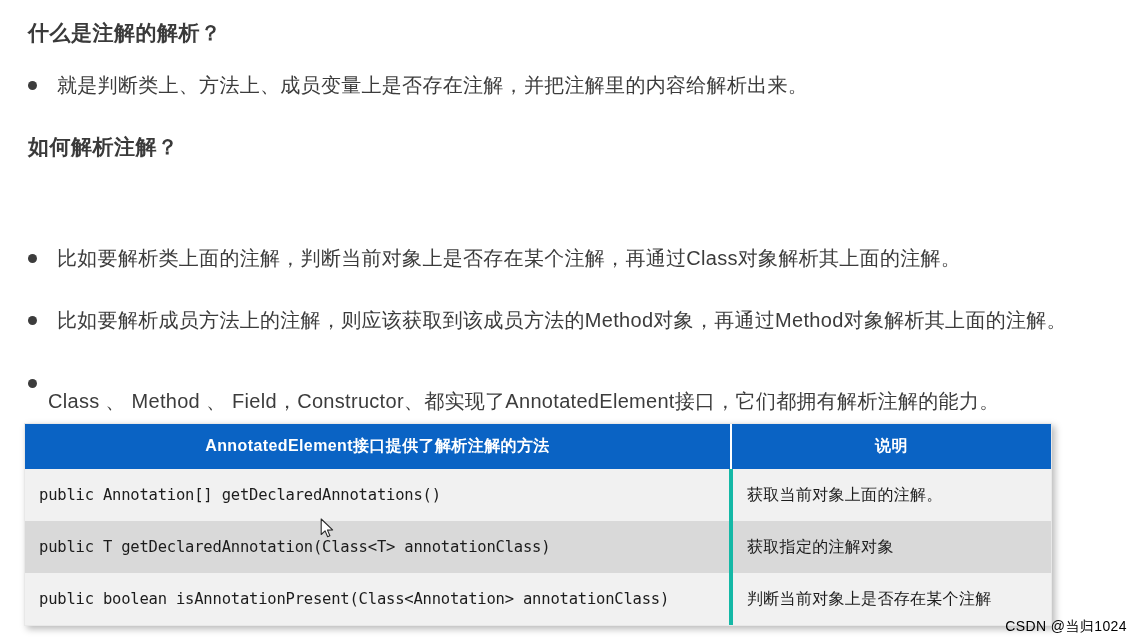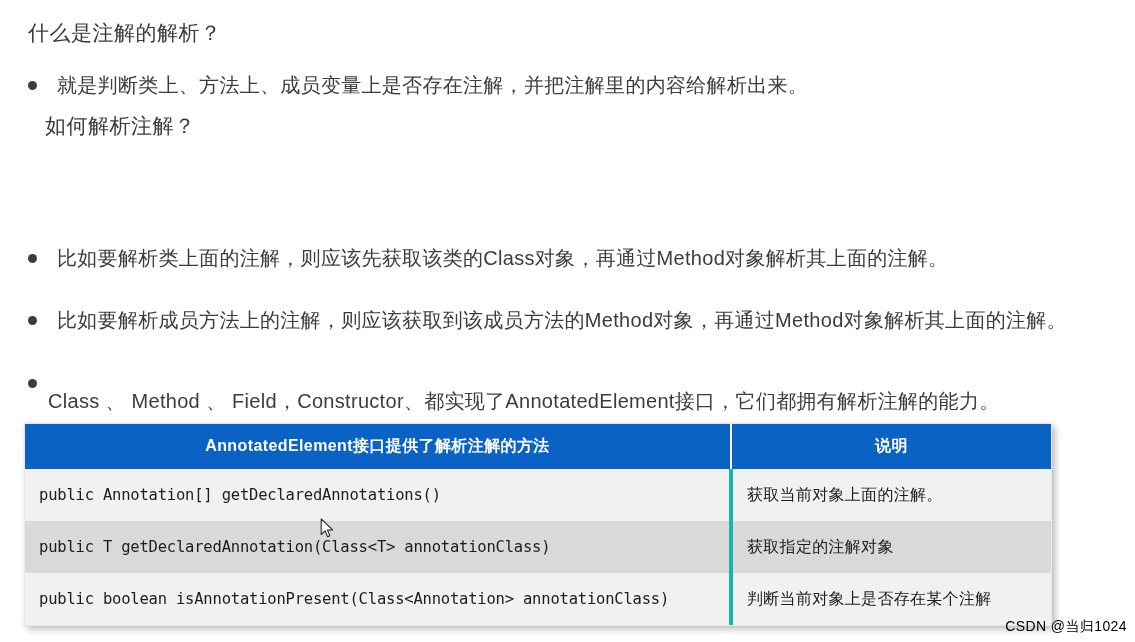--- a/index.html
+++ b/index.html
@@ -20,27 +20,27 @@
   .page {
     position: absolute;
     inset: 0;
   }
 
   
   .heading {
     position: absolute;
     left: 28px;
     font-size: 21px;
-    font-weight: normal;
+    font-weight: bold;
     color: #3a3a3a;
     letter-spacing: 0.5px;
     white-space: nowrap;
   }
   #heading-1 { top: 19px; }
-  #heading-2 { top: 112px; margin-left: 17px; }
+  #heading-2 { top: 133px; }
 
   
   .bullet-row {
     position: absolute;
     left: 28px;
     display: flex;
     align-items: flex-start;
     white-space: nowrap;
   }
   .bullet-dot {
@@ -156,21 +156,21 @@
   <div class="bullet-row" id="bullet-0">
     <span class="bullet-dot"></span>
     <span class="bullet-text">就是判断类上、方法上、成员变量上是否存在注解，并把注解里的内容给解析出来。</span>
   </div>
 
   <div class="heading" id="heading-2">如何解析注解？</div>
 
 
   <div class="bullet-row" id="bullet-2">
     <span class="bullet-dot"></span>
-    <span class="bullet-text">比如要解析类上面的注解，则应该先获取该类的Class对象，再通过Method对象解析其上面的注解。</span>
+    <span class="bullet-text">比如要解析类上面的注解，判断当前对象上是否存在某个注解，再通过Class对象解析其上面的注解。</span>
   </div>
 
   <div class="bullet-row" id="bullet-3">
     <span class="bullet-dot"></span>
     <span class="bullet-text">比如要解析成员方法上的注解，则应该获取到该成员方法的Method对象，再通过Method对象解析其上面的注解。</span>
   </div>
 
   <div class="bullet-row" id="bullet-4">
     <span class="bullet-dot"></span>
     <span class="bullet-text">Class 、 Method 、 Field，Constructor、都实现了AnnotatedElement接口，它们都拥有解析注解的能力。</span>

